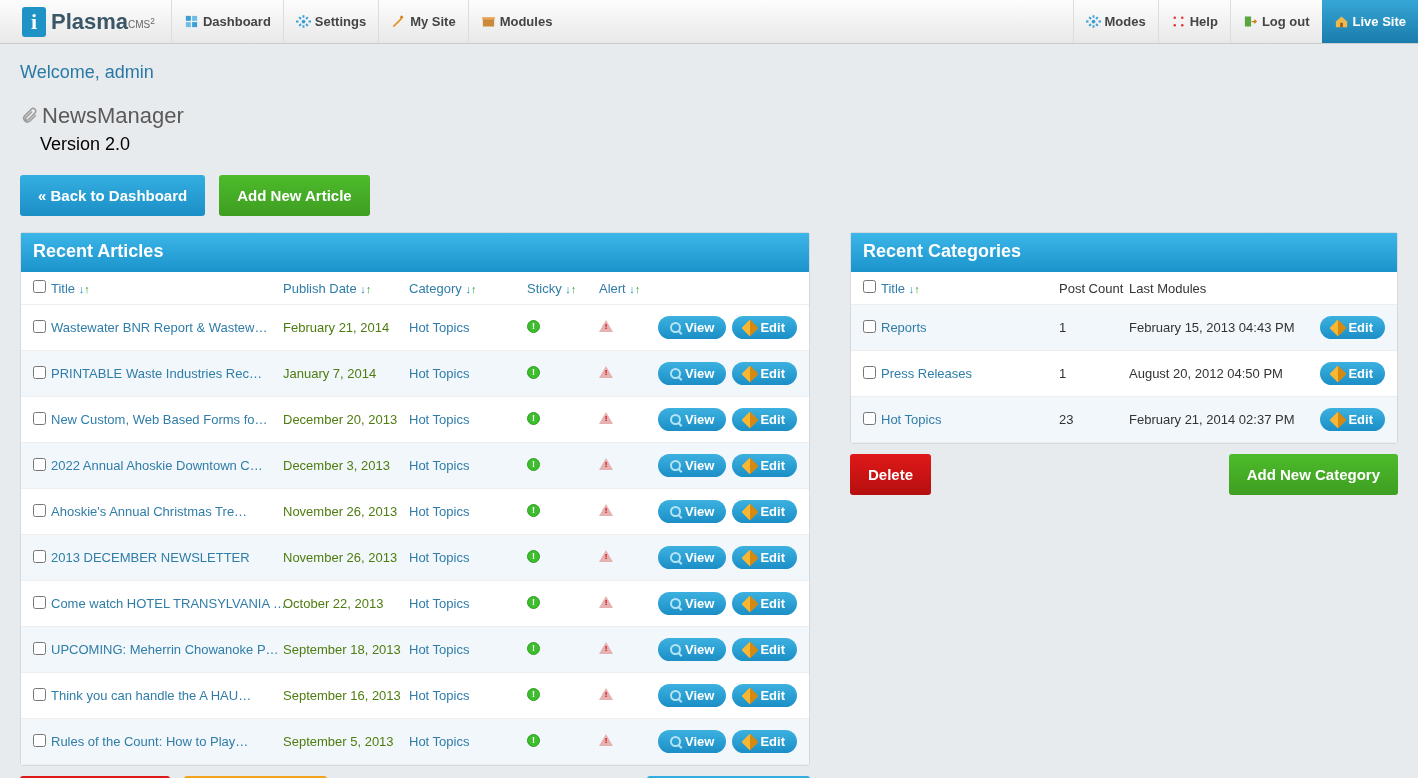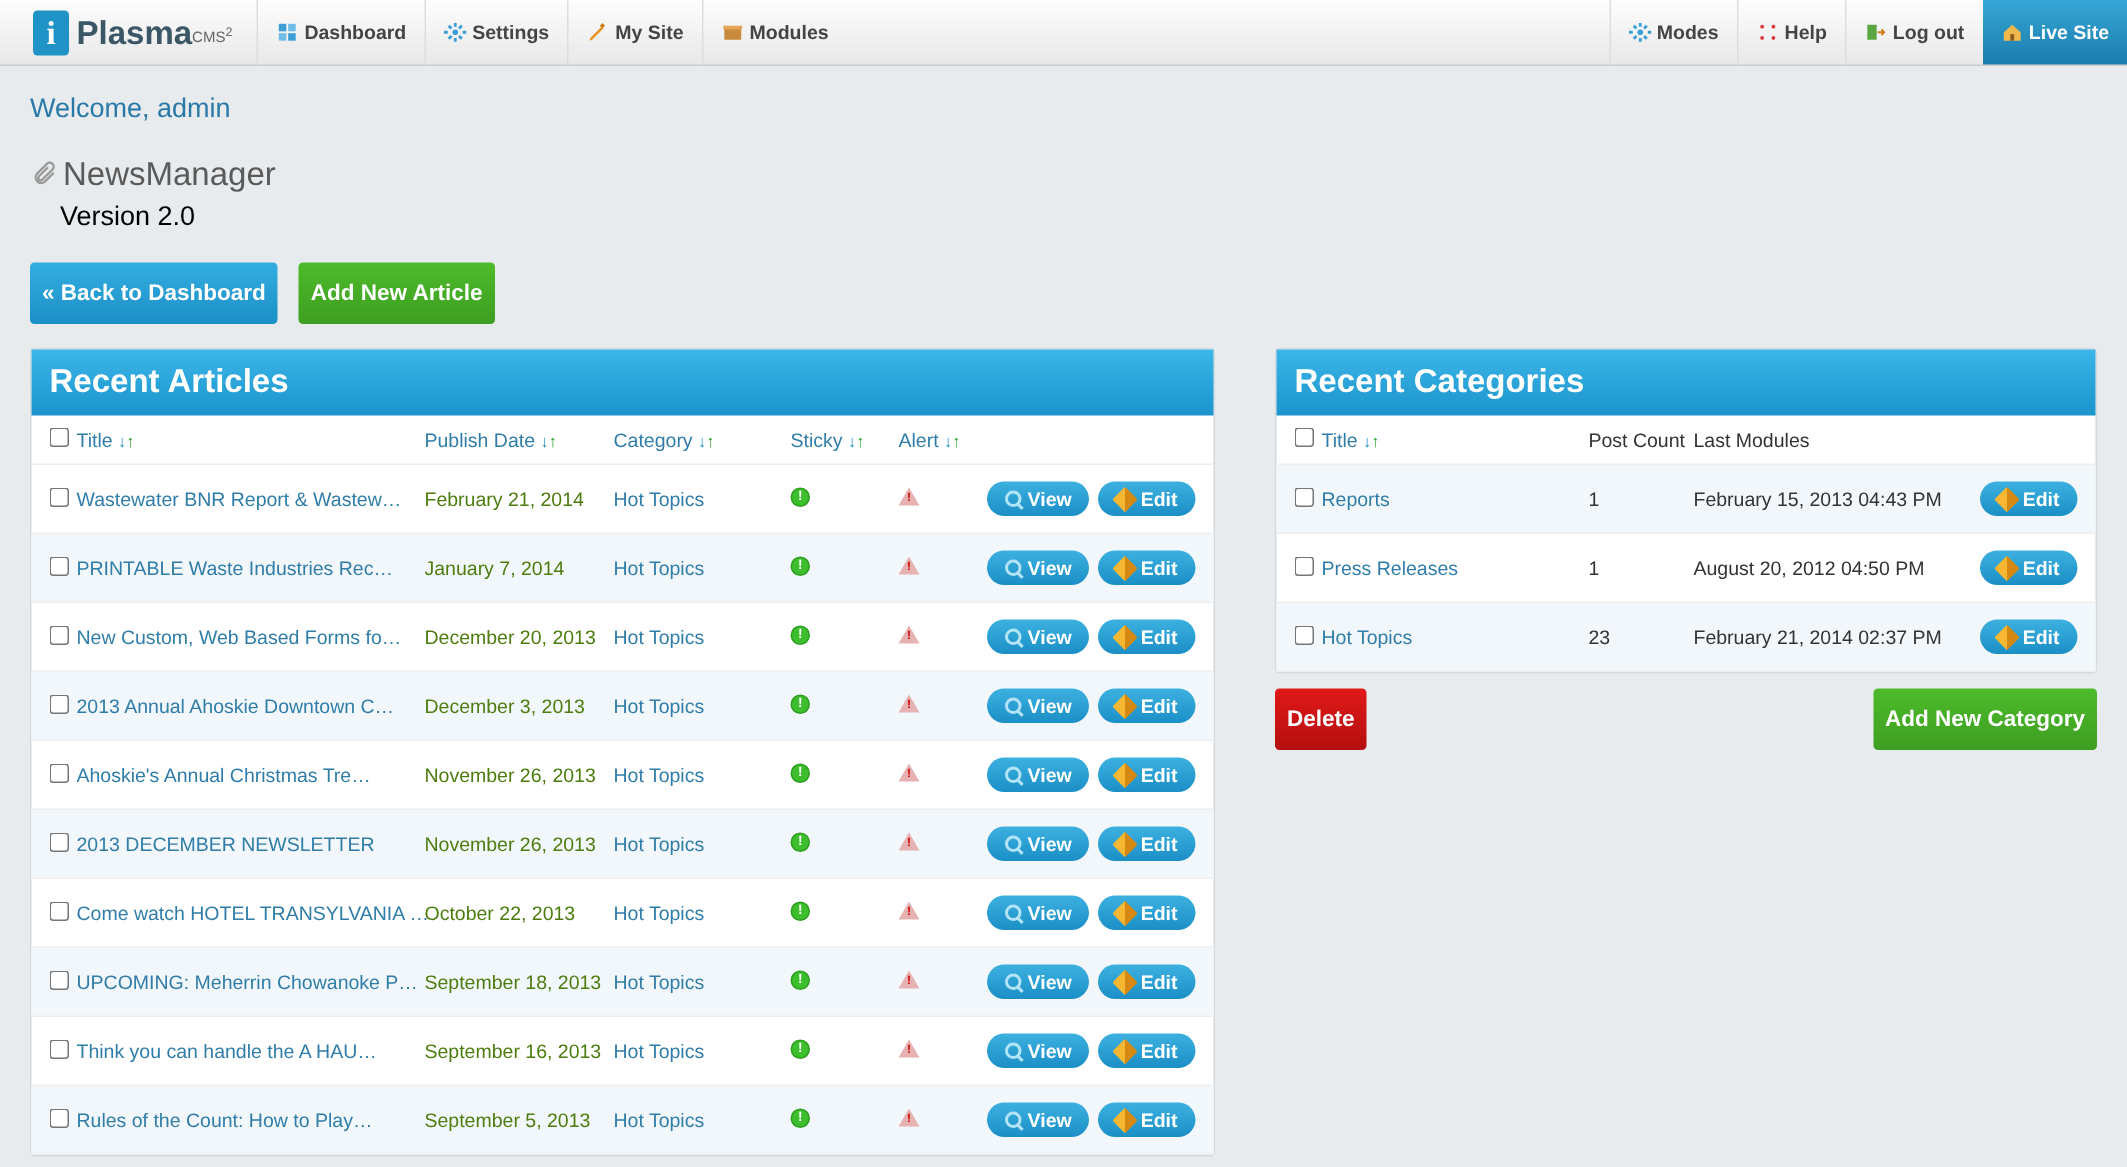--- a/index.html
+++ b/index.html
@@ -12,31 +12,31 @@
 .logo-text { font-size: 22px; font-weight: 600; color: #3b5666; }
 .logo-cms { font-size: 10px; font-weight: normal; color: #666; }
 .nav-item { display: inline-flex; align-items: center; padding: 0 12px; height: 100%; border-left: 1px solid #ddd; font-weight: bold; color: #444; cursor: pointer; gap:4px;}
 .nav-item:first-of-type { border-left: 1px solid #ddd;}
 .topbar-right .nav-item:last-child { background: linear-gradient(#36a6d6,#1a7cac); color: #fff; border-left:none; }
 .nav-icon { width:15px; height:15px; display:inline-block;}
 .content { padding: 18px 20px 20px 20px; }
 .welcome { color: #2979a8; font-size: 18px; margin-bottom: 20px; }
 .module-title { font-size: 22px; color: #5a5a5a; font-weight: normal; display:flex; align-items:center; gap:4px;}
 .module-version { font-size: 18px; color: #000000; margin-left: 20px; margin-top: 5px; margin-bottom: 20px; }
-.btn { display: inline-flex; align-items:center; justify-content:center; border:none; border-radius:3px; color:#fff; font-weight:bold; cursor:pointer; padding: 12px 8px; font-size:15px;}
+.btn { display: inline-flex; align-items:center; justify-content:center; border:none; border-radius:3px; color:#fff; font-weight:bold; cursor:pointer; padding: 12px 18px; font-size:15px;}
 .btn-blue { background: linear-gradient(#34aee1,#1b8fc6); }
 .btn-green { background: linear-gradient(#4dbb2b,#3e9e21); text-align: right; }
 .btn-red { background: linear-gradient(#e01818,#b50f0f); }
 .btn-orange { background: linear-gradient(#f2a51d,#e08c0c); }
 .actions-top { display:flex; gap:14px; margin-bottom: 16px;}
 .panels { display:flex; gap:40px; align-items:flex-start;}
 .panel { background:#fff; border:1px solid #d4d9dd; border-radius:3px;}
 .panel-left { width: 790px;}
 .panel-right { width: 548px;}
-.panel-header { background: linear-gradient(#3cb5e8,#1b94cc); color:#fff; font-weight:bold; font-size:22px; padding:8px 20px 10px 12px;}
+.panel-header { background: linear-gradient(#3cb5e8,#1b94cc); color:#fff; font-weight:bold; font-size:18px; padding:8px 20px 10px 12px;}
 .thead { display:flex; padding: 8px 12px; border-bottom:1px solid #eee; align-items:center; color:#2f7da8;}
 .thead .col { font-size:13px; }
 .col-check { width: 18px; }
 .col-title { width: 232px; color:#2f7da8; }
 .col-date { width: 126px; color:#2f7da8;}
 .col-cat { width: 118px; color:#2f7da8;}
 .col-sticky { width: 72px; color:#2f7da8;}
 .col-alert { width: 45px; color:#2f7da8;}
 .col-actions { flex:1; text-align:right; }
 .sort-ar { font-size:11px;}
@@ -227,21 +227,21 @@
               <div class="col col-cat"><span class="cell-cat">Hot Topics</span></div>
               <div class="col col-sticky"><span class="sticky-dot"></span></div>
               <div class="col col-alert"><span class="alert-tri"></span></div>
               <div class="col col-actions">
                 <span class="pill pill-view"><span class="mag-ic"></span>View</span>
                 <span class="pill pill-edit"><span class="pencil-ic"></span>Edit</span>
               </div>
             </div>
             <div class="row">
               <div class="col col-check"><input type="checkbox" style=""></div>
-              <div class="col col-title"><span class="cell-title">2013 Annual Ahoskie Downtown C…</span></div>
+              <div class="col col-title"><span class="cell-title">2022 Annual Ahoskie Downtown C…</span></div>
               <div class="col col-date cell-date">December 3, 2013</div>
               <div class="col col-cat"><span class="cell-cat">Hot Topics</span></div>
               <div class="col col-sticky"><span class="sticky-dot"></span></div>
               <div class="col col-alert"><span class="alert-tri"></span></div>
               <div class="col col-actions">
                 <span class="pill pill-view"><span class="mag-ic"></span>View</span>
                 <span class="pill pill-edit"><span class="pencil-ic"></span>Edit</span>
               </div>
             </div>
             <div class="row">

